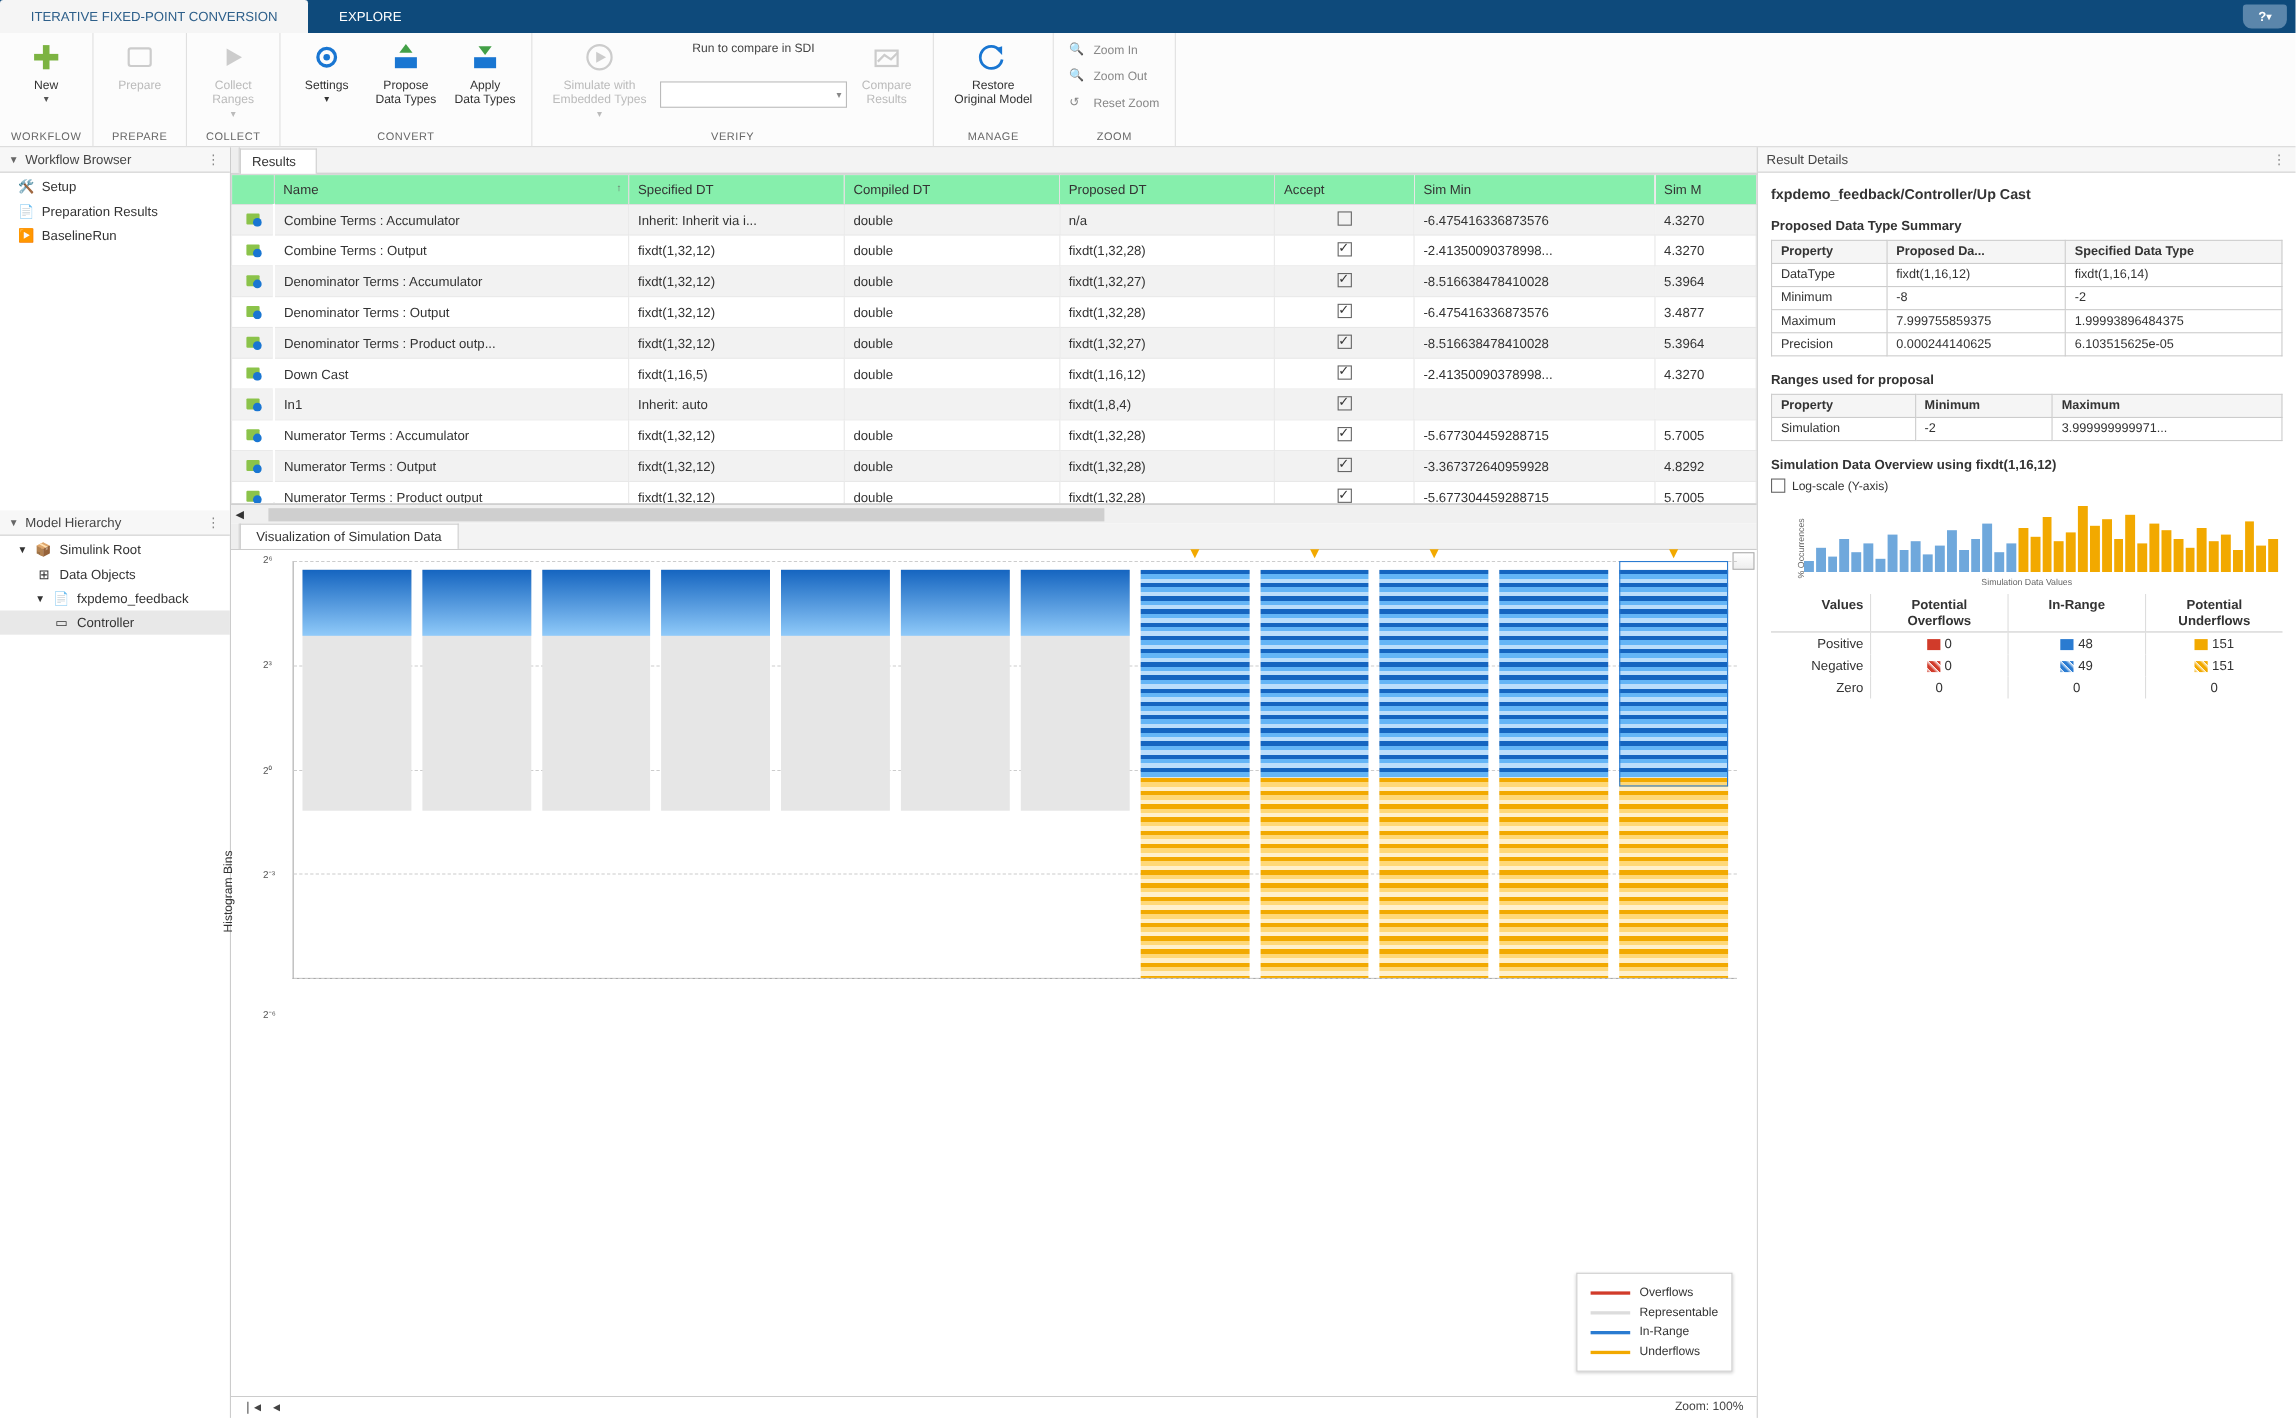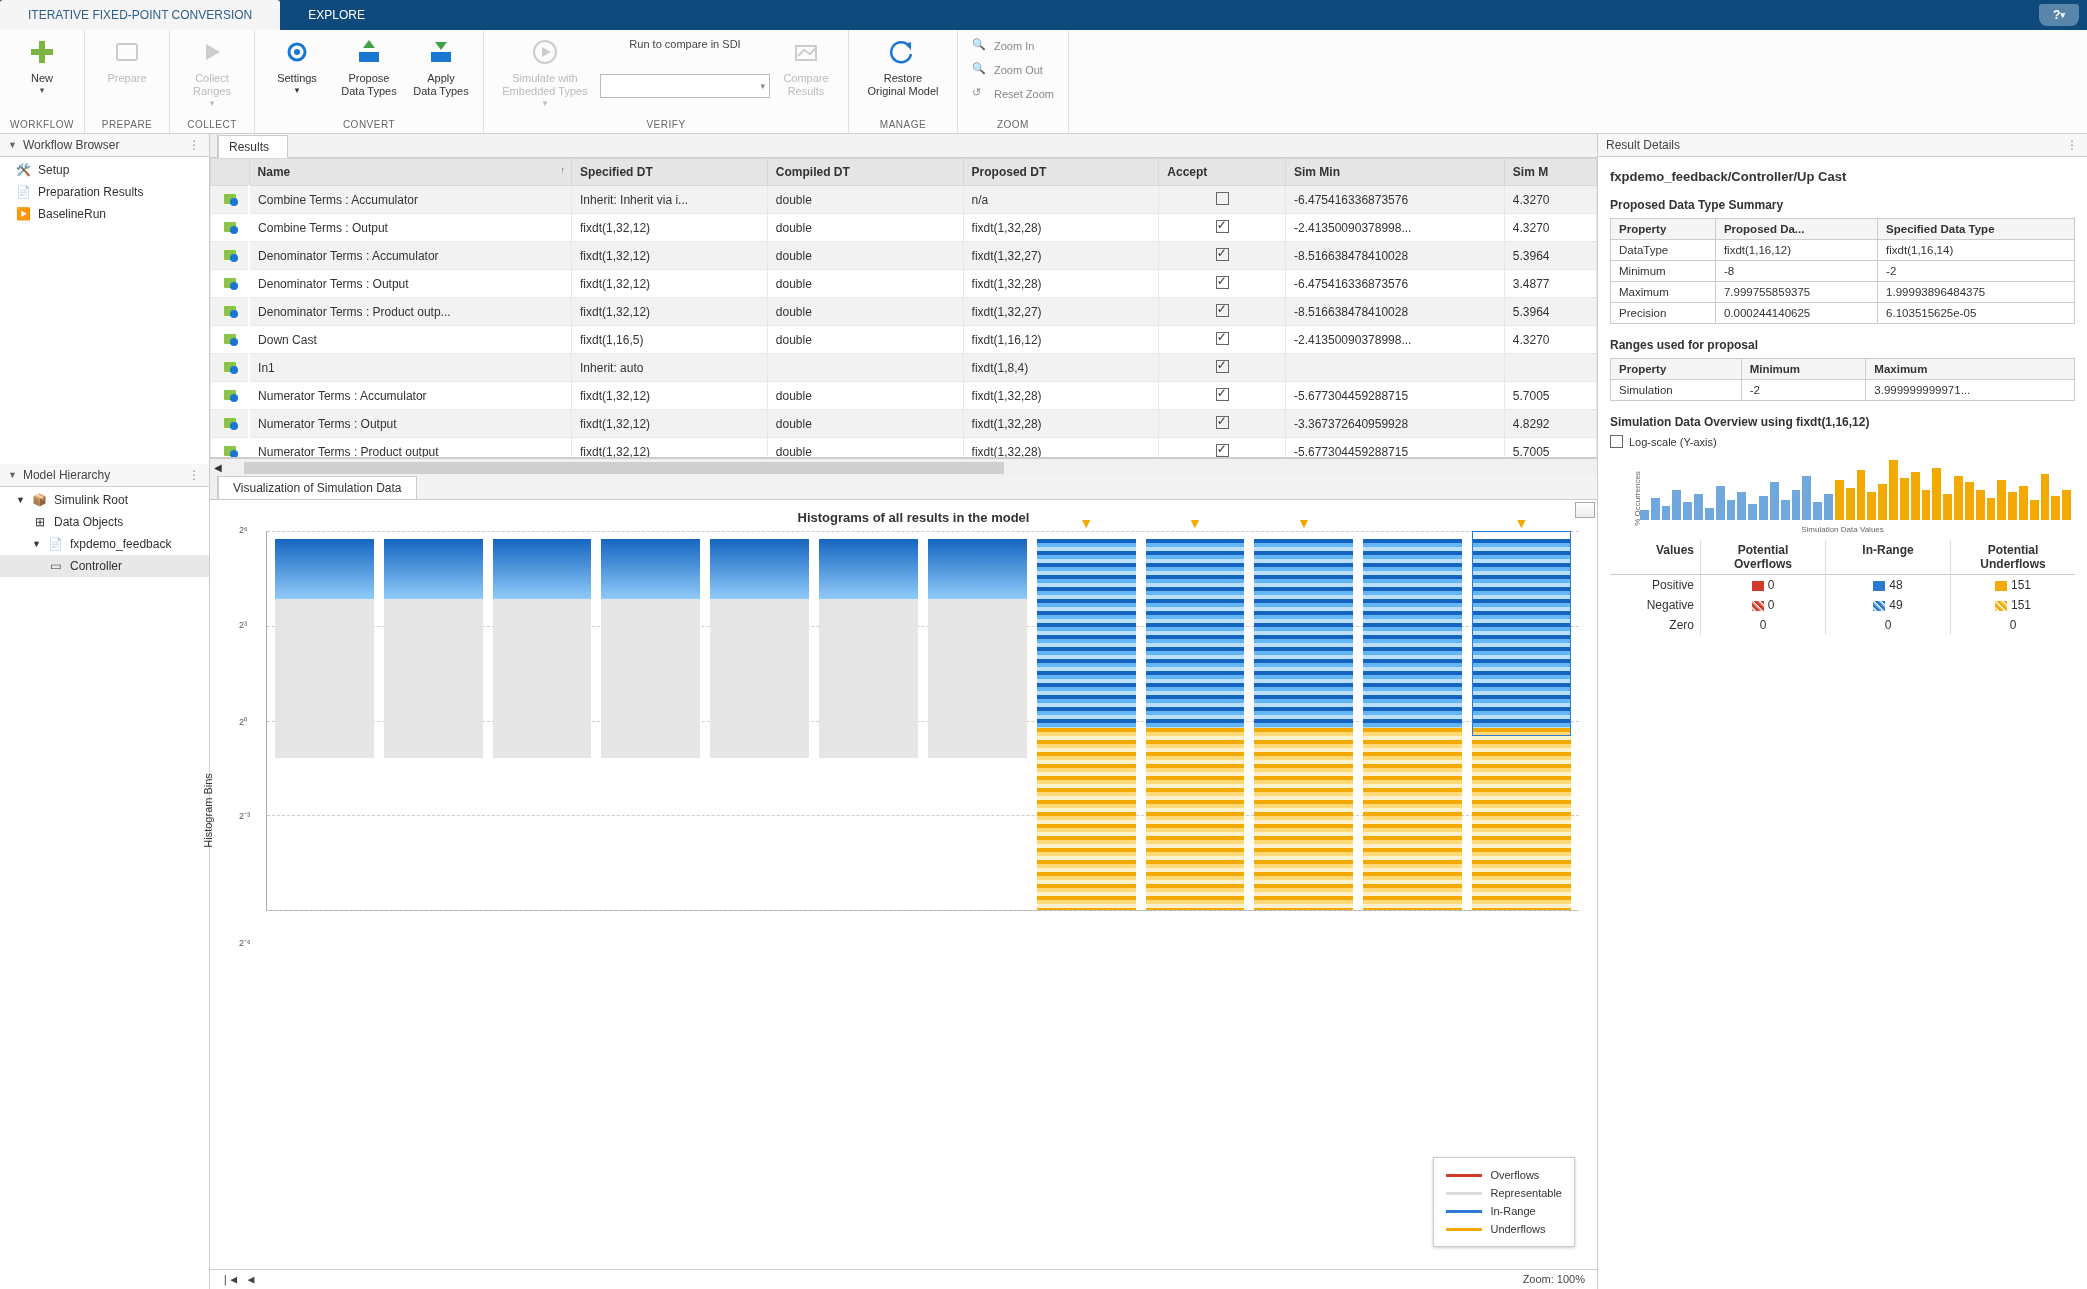--- a/index.html
+++ b/index.html
@@ -44,21 +44,21 @@
 .tree-item.l3 { padding-left:48px; }
 .tree-item .ticon { width:16px; height:16px; display:flex; align-items:center; justify-content:center; }
 .leftcol .workflow-body { flex:0 0 auto; height:auto; }
 .leftcol .spacer { flex:1; }
 
 
 .results-tab { display:flex; padding:0; border-bottom:1px solid #ccc; background:#f3f3f3; }
 .results-tab .tab { padding:4px 18px 4px 10px; background:#fff; border:1px solid #ccc; border-bottom:none; font-size:12px; position:relative; top:1px; }
 .results-tab .gripper { width:8px; background:#eee; border-right:1px solid #ccc; }
 table.results { border-collapse:collapse; width:100%; font-size:12px; }
-table.results th { text-align:left; font-weight:700; padding:6px 8px; border:1px solid #d8d8d8; background:#e5e5e5; position:relative;margin-left:43px; }
+table.results th { text-align:left; font-weight:400; padding:6px 8px; border:1px solid #d8d8d8; background:#86efac; position:relative;margin-left:43px; }
 table.results th .sort { position:absolute; right:6px; top:6px; font-size:9px; color:#666; }
 table.results td { padding:4px 8px; border:1px solid #e8e8e8; background:#fff; white-space:nowrap; overflow:hidden; }
 table.results tr.alt td { background:#f2f2f2; }
 table.results td.name-cell { border-left: 2px solid transparent; }
 .iconcell { width:26px; text-align:center; padding:2px; }
 .chk { width:13px; height:13px; border:1px solid #666; display:inline-block; position:relative; }
 .chk.on::after { content:"✓"; position:absolute; top:-3px; left:0; font-size:12px; }
 .results-wrap { overflow:auto; max-height:300px; border-bottom:1px solid #ccc; }
 .hscroll { height:18px; background:#f0f0f0; border-top:1px solid #ccc; display:flex; align-items:center; }
 .hscroll .thumb { height:12px; background:#cfcfcf; width:760px; margin-left:18px; }
@@ -471,21 +471,20 @@
           <span style="padding:0 4px;font-size:10px;">◀</span>
           <div class="thumb"></div>
         </div>
 
       <div class="viz-tab">
         <div class="gripper" style="width:8px;background:#eee;border-right:1px solid #ccc;"></div>
         <div class="tab">Visualization of Simulation Data</div>
       </div>
       <div class="viz">
         <div class="legend-ico"></div>
-        <div class="title">Histograms of all results in the model</div>
         <div class="ylabel">Histogram Bins</div>
         <div class="chart" id="histo-chart">
             <div class="gridline" style="top: 0%;"></div>
             <div class="ytick" style="top: calc(0% - 6px);">2⁶</div>
             <div class="gridline" style="top: 25%;"></div>
             <div class="ytick" style="top: calc(25% - 6px);">2³</div>
             <div class="gridline" style="top: 50%;"></div>
             <div class="ytick" style="top: calc(50% - 6px);">2⁰</div>
             <div class="gridline" style="top: 75%;"></div>
             <div class="ytick" style="top: calc(75% - 6px);">2⁻³</div>

